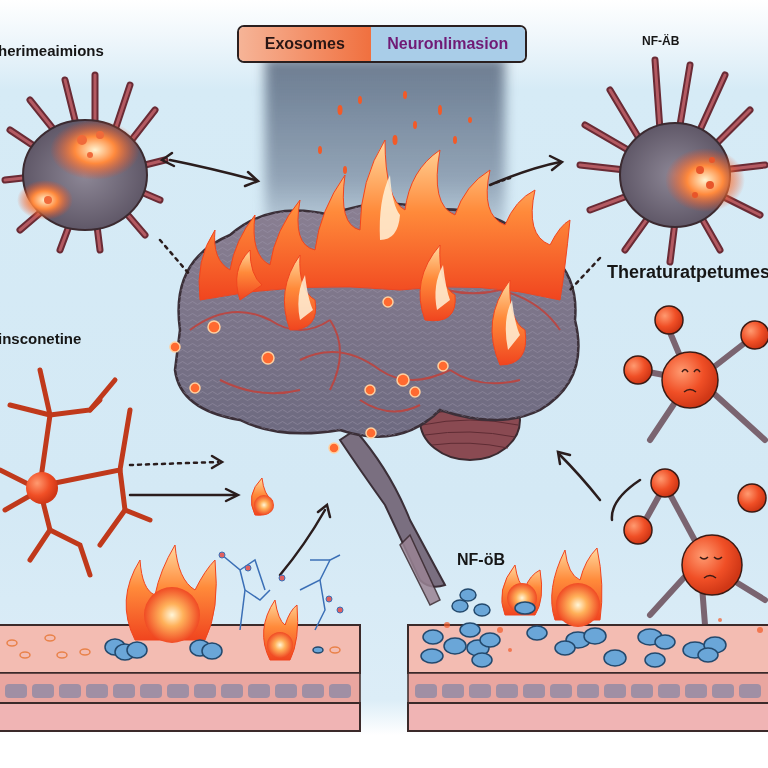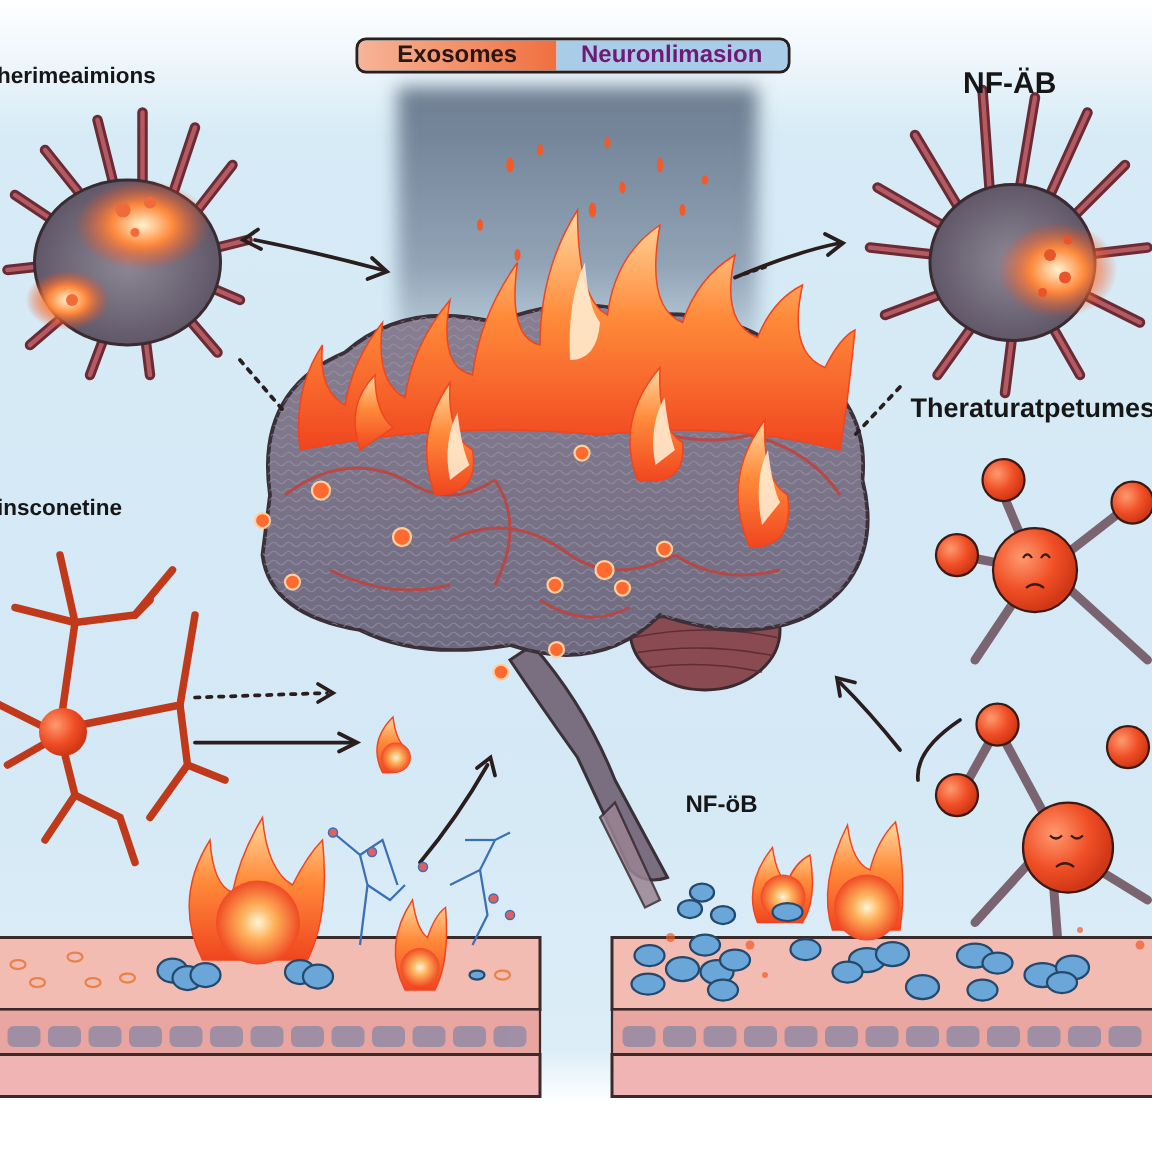--- a/index.html
+++ b/index.html
@@ -1,21 +1,21 @@
 <!DOCTYPE html>
 <html><head>
 <meta charset="utf-8">
 <style>
   html, body { margin:0; padding:0; }
   body { width:768px; height:768px; overflow:hidden; position:relative;
          background: linear-gradient(180deg, #ffffff 0px, #eef6fb 40px, #d6ebf6 90px, #d4e9f5 500px, #dcedf7 700px, #ffffff 735px);
          font-family: "Liberation Sans", "DejaVu Sans", sans-serif; }
   .abs { position:absolute; }
   .label { position:absolute; color:#161616; font-weight:600; font-family:"Liberation Sans", sans-serif; white-space:nowrap; }
-  #title-bar { left:237px; top:25px; width:290px; height:24px; border:2px solid #2a1f1f; border-radius:7px; display:flex; overflow:hidden; box-sizing:border-box; }
+  #title-bar { left:237px; top:25px; width:290px; height:38px; border:2px solid #2a1f1f; border-radius:7px; display:flex; overflow:hidden; box-sizing:border-box; }
   #title-left { flex: 0 0 46%; background: linear-gradient(90deg,#f6b497,#f0703f); display:flex; align-items:center; justify-content:center; font-size:16px; font-weight:600; color:#2a1614; }
   #title-right { flex:1; background:#a9cde8; display:flex; align-items:center; justify-content:center; font-size:16px; font-weight:600; color:#701a75; }
   #beam { left:265px; top:58px; width:240px; height:200px; background: linear-gradient(180deg, rgba(60,75,100,0.7), rgba(90,105,130,0.55) 60%, rgba(130,150,175,0) 100%); filter: blur(6px); }
   svg { position:absolute; left:0; top:0; }
 </style>
 </head>
 <body>
 
 <div id="beam" class="abs"></div>
 
@@ -386,16 +386,16 @@
     <path d="M410 535 L440 600 L430 605 L400 545 Z" fill="#9a8494" stroke="#3b2a30" stroke-width="1.5" opacity="0.85"></path>
   </g>
 </svg>
 
 <div id="title-bar" class="abs">
   <div id="title-left">Exosomes</div>
   <div id="title-right">Neuronlimasion</div>
 </div>
 
 <div class="label" style="left:-2px; top:42px; font-size:15px;">herimeaimions</div>
-<div class="label" style="left:642px; top:45px; font-size:20px; font-weight:700;">NF-ÄB</div>
+<div class="label" style="left:642px; top:34px; font-size:12px; font-weight:700;">NF-ÄB</div>
 <div class="label" style="left:607px; top:262px; font-size:18px;">Theraturatpetumes</div>
 <div class="label" style="left:-2px; top:330px; font-size:15px;">insconetine</div>
-<div class="label" style="left:457px; top:528px; font-size:16px; font-weight:700;">NF-öB</div>
+<div class="label" style="left:457px; top:551px; font-size:16px; font-weight:700;">NF-öB</div>
 
 </body></html>

